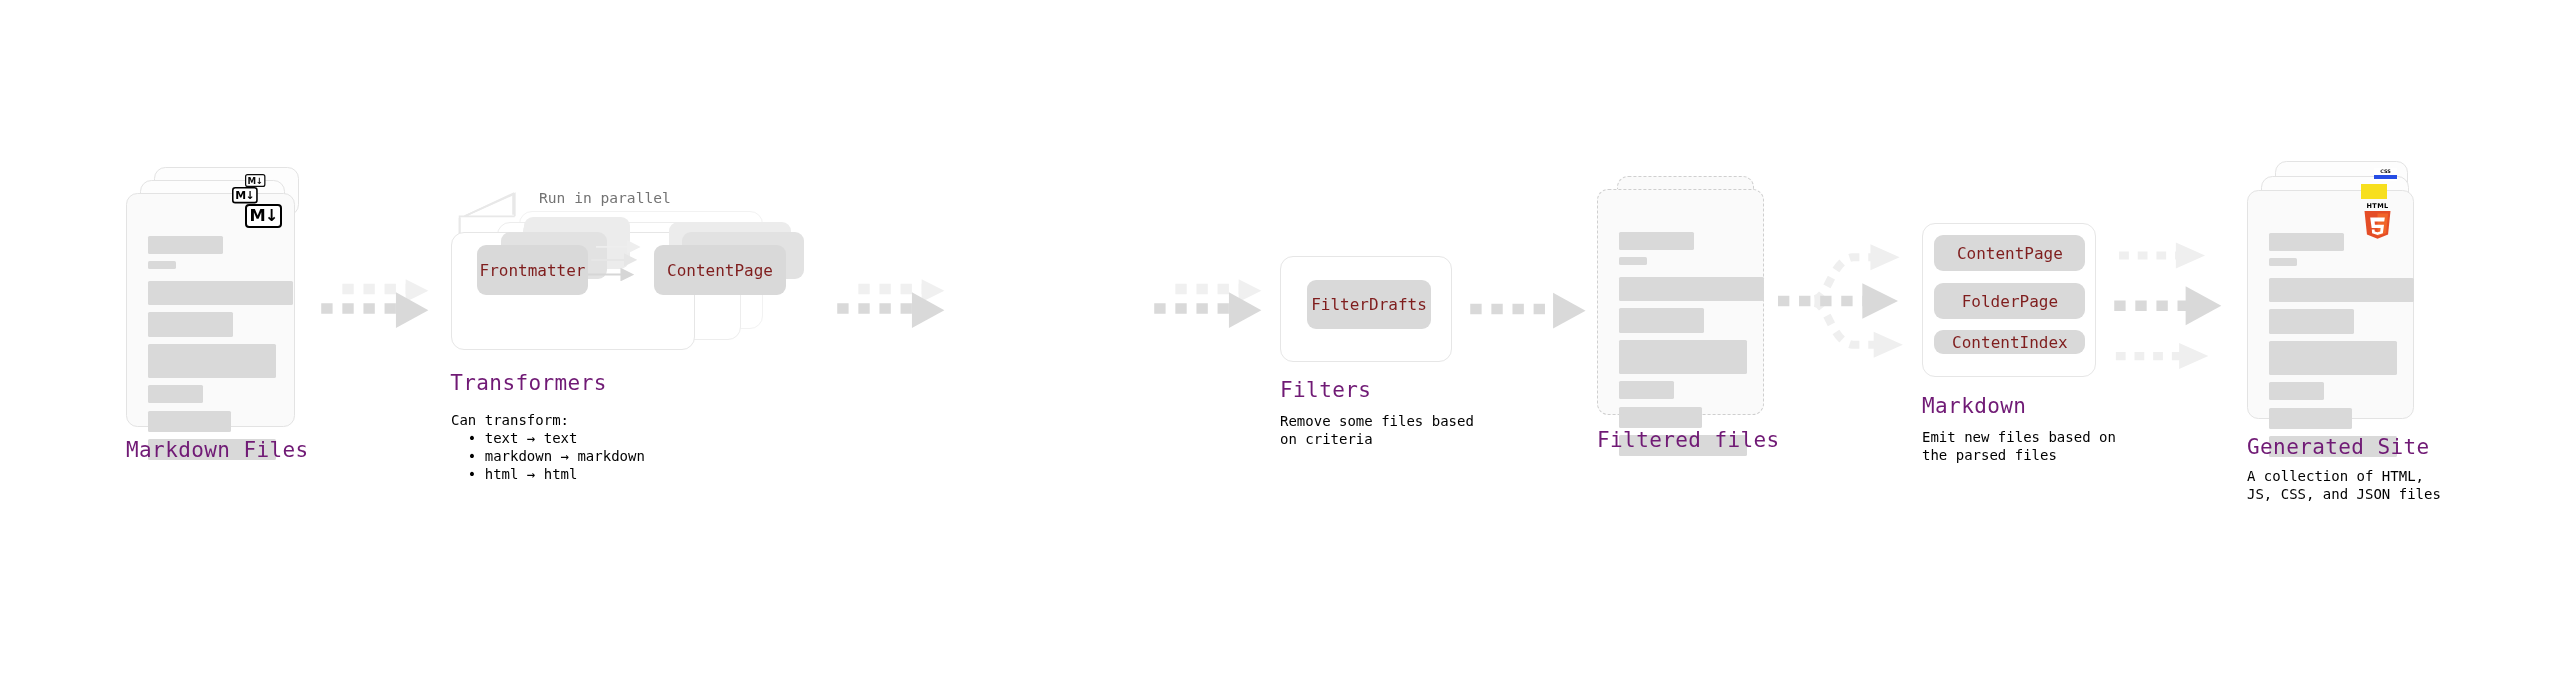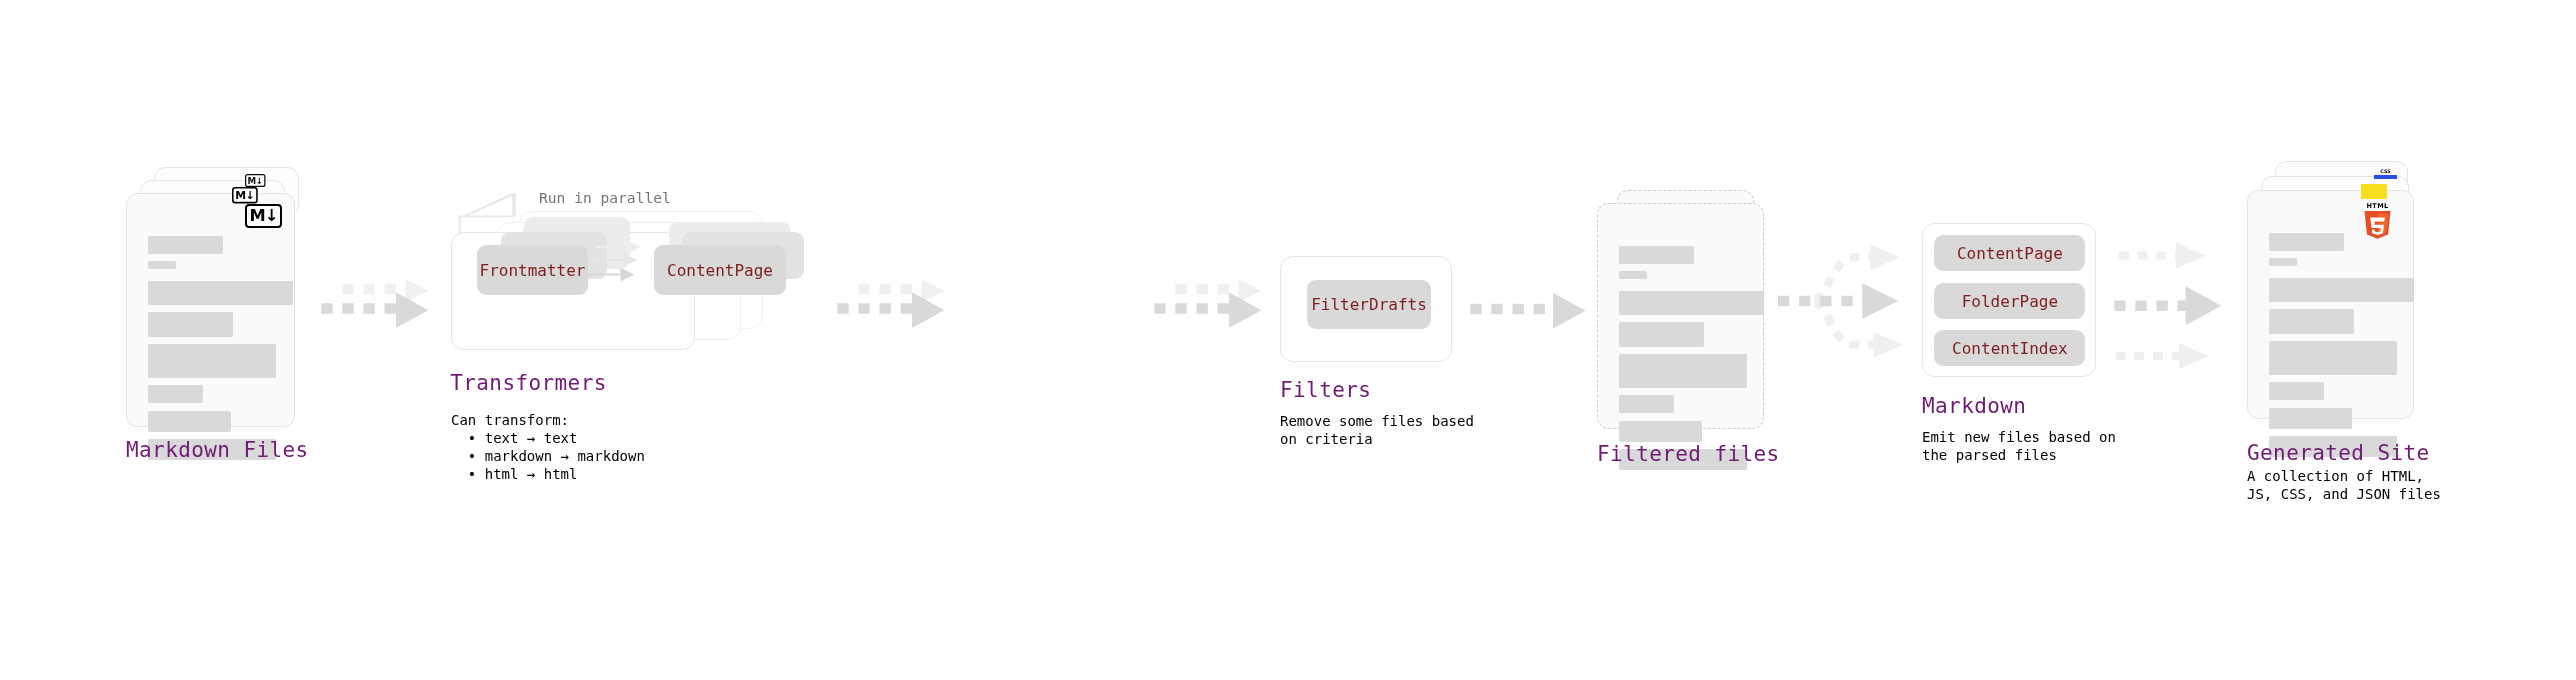--- a/index.html
+++ b/index.html
@@ -183,21 +183,21 @@
     <div class="pbox" style="left:0px; top:0px; width:172px; height:106px;">
       <div class="pill" style="left:26px; top:23px; width:124px; height:49px;">
         <span>FilterDrafts</span>
       </div>
     </div>
     <div class="title" style="left:0px; top:122px;">Filters</div>
     <div class="sub" style="left:0px; top:156px;">Remove some files based
 on criteria</div>
   </div>
 
-  <div class="node" style="left:1597px; top:190px;">
+  <div class="node" style="left:1597px; top:176px;">
     <div class="card-stack" style="width:175px;height:244px;">
       <div class="card dashed" style="left:19.5px; top:0px;  width:137px; height:49px;"></div>
       <div class="card dashed" style="left:0px;  top:13px; width:167px; height:226px;">
         <div class="card-body">
             <div class="bar" style="width: 75px; height: 18px;"></div>
             <div class="bar" style="width: 28px; height: 8.1px; margin-bottom: 11.4px;"></div>
             <div class="bar" style="width: 145px; height: 24.4px;"></div>
             <div class="bar" style="width: 85px; height: 24.4px;"></div>
             <div class="bar" style="width: 128px; height: 34px;"></div>
             <div class="bar" style="width: 55px; height: 18px;"></div>
@@ -210,21 +210,21 @@
   </div>
 
   <div class="node" style="left:1922px; top:223px;">
     <div class="pbox" style="left:0px; top:0px; width:174px; height:154px;">
       <div class="pill" style="left:11.4px; top:11.4px;  width:151px; height:36px;">
         <span>ContentPage</span>
       </div>
       <div class="pill" style="left:11.4px; top:59px;  width:151px; height:36px;">
         <span>FolderPage</span>
       </div>
-      <div class="pill" style="left:11.4px; top:106px; width:151px; height:36px;">
+      <div class="pill" style="left:11.4px; top:106px; width:151px; height:24px;">
         <span>ContentIndex</span>
       </div>
     </div>
     <div class="title" style="left:0px; top:171px;">Markdown</div>
     <div class="sub" style="left:0px; top:205px;">Emit new files based on
 the parsed files</div>
   </div>
 
   <div class="node" style="left:2247px; top:161px;">
     <div class="card-stack" style="width:187px;height:260px;">
@@ -252,21 +252,21 @@
 
       <div class="badge html5" style="left:115px; top:41px;">
         <div class="h5txt">HTML</div>
         <svg width="31" height="32.5" style="position:absolute;top:9px;left:0;" viewBox="0 0 38 40">
           <path d="M3 0 L35 0 L32 29 L19 34 L6 29 Z" fill="#e44d26"></path>
           <path d="M19 3 L32 3 L29.6 27 L19 31 Z" fill="#f16529"></path>
           <path d="M10 8 L28 8 L27.3 13 L15.4 13 L15.8 17 L27 17 L25.6 27.5 L19 29.6 L12.4 27.5 L12 22.8 L15.4 22.8 L15.6 25.2 L19 26.1 L22.4 25.2 L22.8 20.8 L11.8 20.8 Z" fill="#ffffff"></path>
         </svg>
       </div>
     </div>
-    <div class="title" style="left:0px; top:280px;text-align:center;">Generated Site</div>
+    <div class="title" style="left:0px; top:274px;text-align:center;">Generated Site</div>
     <div class="sub" style="left:0px; top:306px;">A collection of HTML,
 JS, CSS, and JSON files</div>
   </div>
 
   <svg class="arrow" style="left:305px; top:276px;" width="138" height="57" viewBox="0 0 170 70">
     <g stroke="#f0f0f0" stroke-width="13" stroke-dasharray="14 12" stroke-linecap="butt">
       <line x1="46" y1="16" x2="128" y2="16"></line>
     </g>
     <polygon points="124,4 152,18 124,32" fill="#f0f0f0"></polygon>
     <g stroke="#d9d9d9" stroke-width="13" stroke-dasharray="14 12" stroke-linecap="butt">

